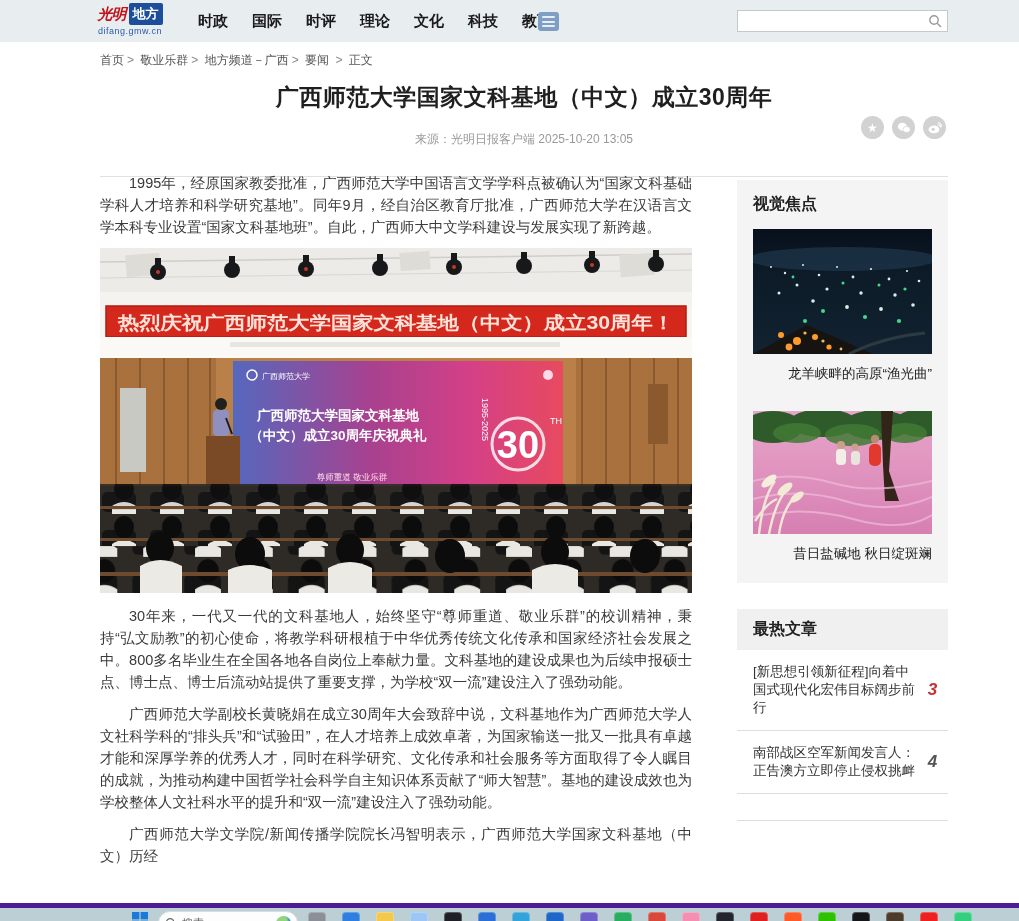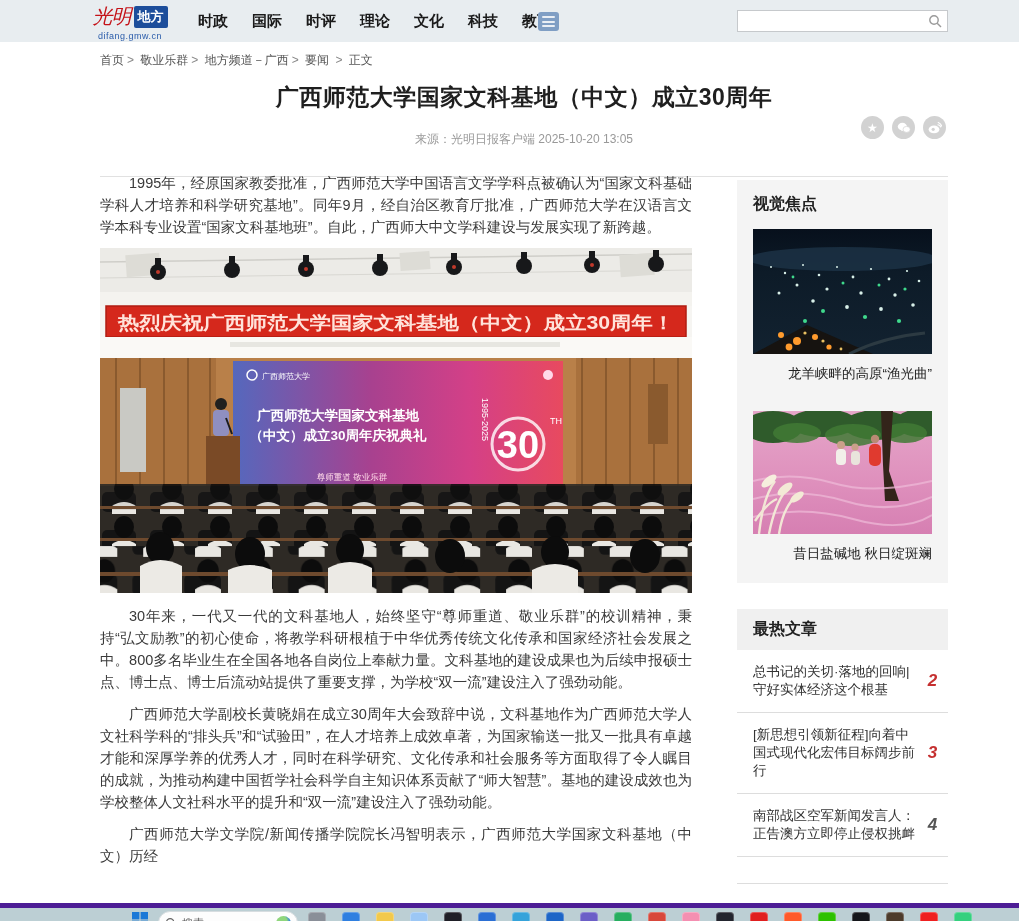--- a/index.html
+++ b/index.html
@@ -4,21 +4,21 @@
 <style>
   * { margin:0; padding:0; box-sizing:border-box; }
   html,body { width:1019px; height:921px; }
   body { font-family:"Liberation Sans","DejaVu Sans",sans-serif; background:#fff; position:relative; overflow:hidden; }
   .page { position:absolute; inset:0; width:1019px; height:921px; background:#fff; overflow:hidden; }
 
   
   .topbar { position:absolute; top:0; left:0; width:1019px; height:42px; background:#e8edf0; }
   .logo { position:absolute; left:75px; top:3px; width:110px; text-align:center; cursor:pointer; }
   .logo-row { display:flex; align-items:center; justify-content:center; gap:3px; }
-  .logo-script { font-family:"DejaVu Serif","Liberation Serif",serif; font-style:italic; font-weight:normal; color:#c41218; font-size:20px; letter-spacing:-1px; }
+  .logo-script { font-family:"DejaVu Serif","Liberation Serif",serif; font-style:italic; font-weight:bold; color:#c41218; font-size:15px; letter-spacing:-1px; }
   .logo-box { background:#1d4e9b; color:#fff; font-size:13px; font-weight:bold; padding:2px 4px; border-radius:2px; }
   .logo-domain { font-size:9px; color:#2a5caa; margin-top:1px; letter-spacing:.5px; }
   .nav { position:absolute; left:198px; top:0; height:42px; display:flex; align-items:center; gap:24px; }
   .nav-item { font-size:15px; font-weight:bold; color:#1a1a1a; cursor:pointer; white-space:nowrap; }
   .list-btn { position:absolute; left:538px; top:12px; width:21px; height:19px; background:#7f9ec4; border-radius:3px; cursor:pointer; padding:4px 4px; display:flex; flex-direction:column; justify-content:space-between; }
   .list-btn i { display:block; height:2px; background:#e9eef4; border-radius:1px; }
   .searchbox { position:absolute; left:737px; top:10px; width:211px; height:22px; background:#fff; border:1px solid #c6c9cc; display:flex; align-items:center; }
   .searchbox input { flex:1; border:none; outline:none; height:18px; font-size:12px; padding:0 6px; background:transparent; }
   .mag { width:14px; height:14px; margin-right:5px; flex:0 0 auto; }
 
@@ -382,24 +382,20 @@
         </svg>
         <figcaption class="vf-cap">昔日盐碱地 秋日绽斑斓</figcaption>
       </figure>
     </section>
 
     <section class="hot-box">
       <div class="hot-head">
         <h3 class="side-title">最热文章</h3>
       </div>
       <div class="hot-list">
-        <div class="hot-item">
-          <span class="hot-text">总书记的关切·落地的回响|守好实体经济这个根基</span>
-          <span class="hot-rank" style="color: rgb(197, 48, 48);">2</span>
-        </div>
         <div class="hot-item">
           <span class="hot-text">[新思想引领新征程]向着中国式现代化宏伟目标阔步前行</span>
           <span class="hot-rank" style="color: rgb(197, 48, 48);">3</span>
         </div>
         <div class="hot-item">
           <span class="hot-text">南部战区空军新闻发言人：正告澳方立即停止侵权挑衅</span>
           <span class="hot-rank" style="color: rgb(85, 85, 85);">4</span>
         </div>
         <div class="hot-item">
           

